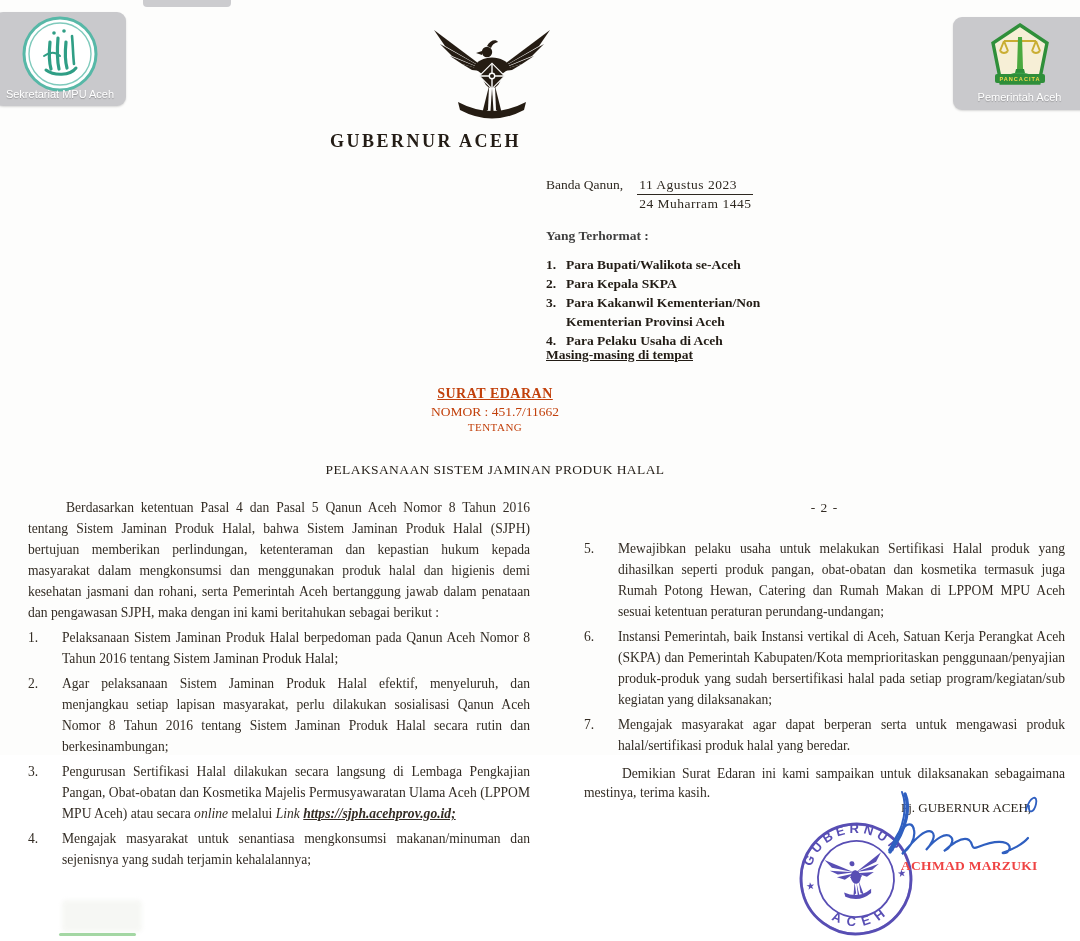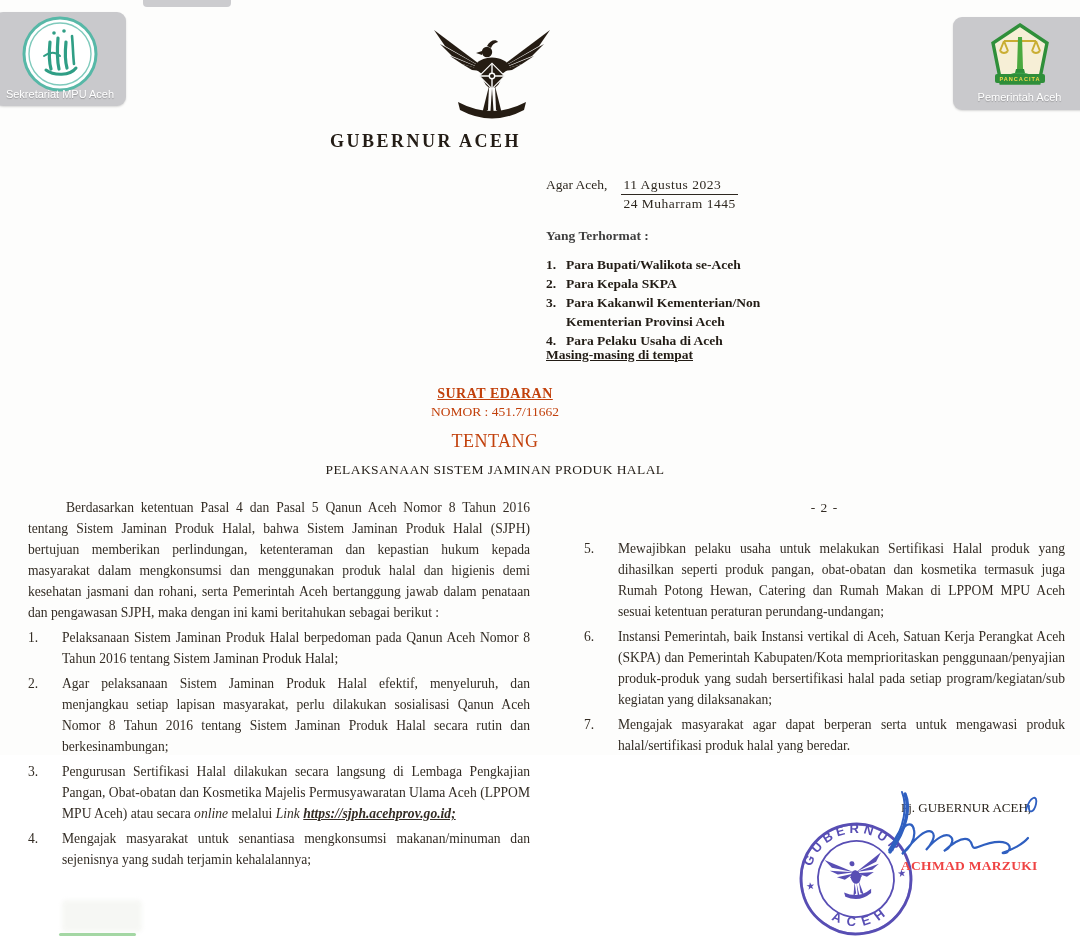--- a/index.html
+++ b/index.html
@@ -27,21 +27,21 @@
   #recipients { position:absolute; left:546px; top:255px; width:250px; font-size:13.5px; font-weight:bold; color:#221c15; line-height:19px; }
   .rcpt { display:flex; }
   .rcpt .n { width:20px; flex:none; }
   .rcpt .t { flex:1; }
   #recipients-footer { position:absolute; left:546px; top:347px; font-size:13.5px; font-weight:bold; color:#221c15; text-decoration:underline; }
 
   
   #subject { position:absolute; left:330px; top:386px; width:330px; text-align:center; color:#c2410c; }
   #subject .doc-type { font-size:14px; font-weight:bold; text-decoration:underline; letter-spacing:.5px; }
   #subject .number { font-size:13.5px; margin-top:2px; }
-  #subject .tentang { font-size:18px; margin-top:11px; letter-spacing:.5px; }
+  #subject .tentang { font-size:11px; margin-top:1px; letter-spacing:.5px; }
   #about-line { position:absolute; left:280px; top:462px; width:430px; text-align:center; font-size:13.5px; letter-spacing:.4px; color:#231d16; }
 
   
   .col { position:absolute; font-size:13.6px; line-height:21px; color:#332c24; text-align:justify; }
   #col-left { left:28px; top:497px; width:502px; }
   #col-right { left:584px; top:497px; width:481px; }
   .para-indent { text-indent:38px; }
   .li { display:flex; margin-top:4px; }
   .li .num { width:34px; flex:none; }
   .li .txt { flex:1; text-align:justify; }
@@ -144,21 +144,21 @@
         <rect x="51" y="41" width="18" height="18" transform="rotate(45 60 50)" fill="#251c13" stroke="#fdfdfc" stroke-width="1.2"></rect>
         <path d="M60 38 L60 62 M48 50 L72 50" stroke="#fdfdfc" stroke-width="1.4"></path>
         <circle cx="60" cy="50" r="3.4" fill="#fdfdfc"></circle>
         <circle cx="60" cy="50" r="2" fill="#251c13"></circle>
       </g>
     </svg>
   </div>
   <div id="gubernur-title">GUBERNUR ACEH</div>
 
   <div id="date-block">
-    <span>Agar Aceh,</span><span class="frac"><span class="greg">11  Agustus  2023</span><span class="hijri">24  Muharram  1445</span></span>
+    <span>Banda Qanun,</span><span class="frac"><span class="greg">11  Agustus  2023</span><span class="hijri">24  Muharram  1445</span></span>
   </div>
 
   <div id="salutation">Yang Terhormat :</div>
   <div id="recipients">
     <div class="rcpt">
         <span class="n">1.</span>
         <span class="t">Para Bupati/Walikota se-Aceh</span>
       </div>
     <div class="rcpt">
         <span class="n">2.</span>
@@ -209,20 +209,21 @@
         <span class="txt">Mewajibkan pelaku usaha untuk melakukan Sertifikasi Halal produk yang dihasilkan seperti produk pangan, obat-obatan dan kosmetika termasuk juga Rumah Potong Hewan, Catering dan Rumah Makan di LPPOM MPU Aceh sesuai ketentuan peraturan perundang-undangan;</span>
       </div>
     <div class="li">
         <span class="num">6.</span>
         <span class="txt">Instansi Pemerintah, baik Instansi vertikal di Aceh, Satuan Kerja Perangkat Aceh (SKPA) dan Pemerintah Kabupaten/Kota memprioritaskan penggunaan/penyajian produk-produk yang sudah bersertifikasi halal pada setiap program/kegiatan/sub kegiatan yang dilaksanakan;</span>
       </div>
     <div class="li">
         <span class="num">7.</span>
         <span class="txt">Mengajak masyarakat agar dapat berperan serta untuk mengawasi produk halal/sertifikasi produk halal yang beredar.</span>
       </div>
+    <div id="closing" class="para-indent">Demikian Surat Edaran ini kami sampaikan untuk dilaksanakan sebagaimana mestinya, terima kasih.</div>
   </div>
 
   <svg id="stamp" viewBox="0 0 118 123">
     <g transform="translate(59,61) rotate(-8)" stroke="#4a3fae" fill="none">
       <circle r="55" stroke-width="2.8"></circle>
       <circle r="54" stroke-width="1" opacity=".6"></circle>
       <circle r="38" stroke-width="1.8"></circle>
       <defs>
         <path id="arcTop" d="M -46 0 A 46 46 0 0 1 46 0"></path>
         <path id="arcBot" d="M -47 0 A 47 47 0 0 0 47 0"></path>

